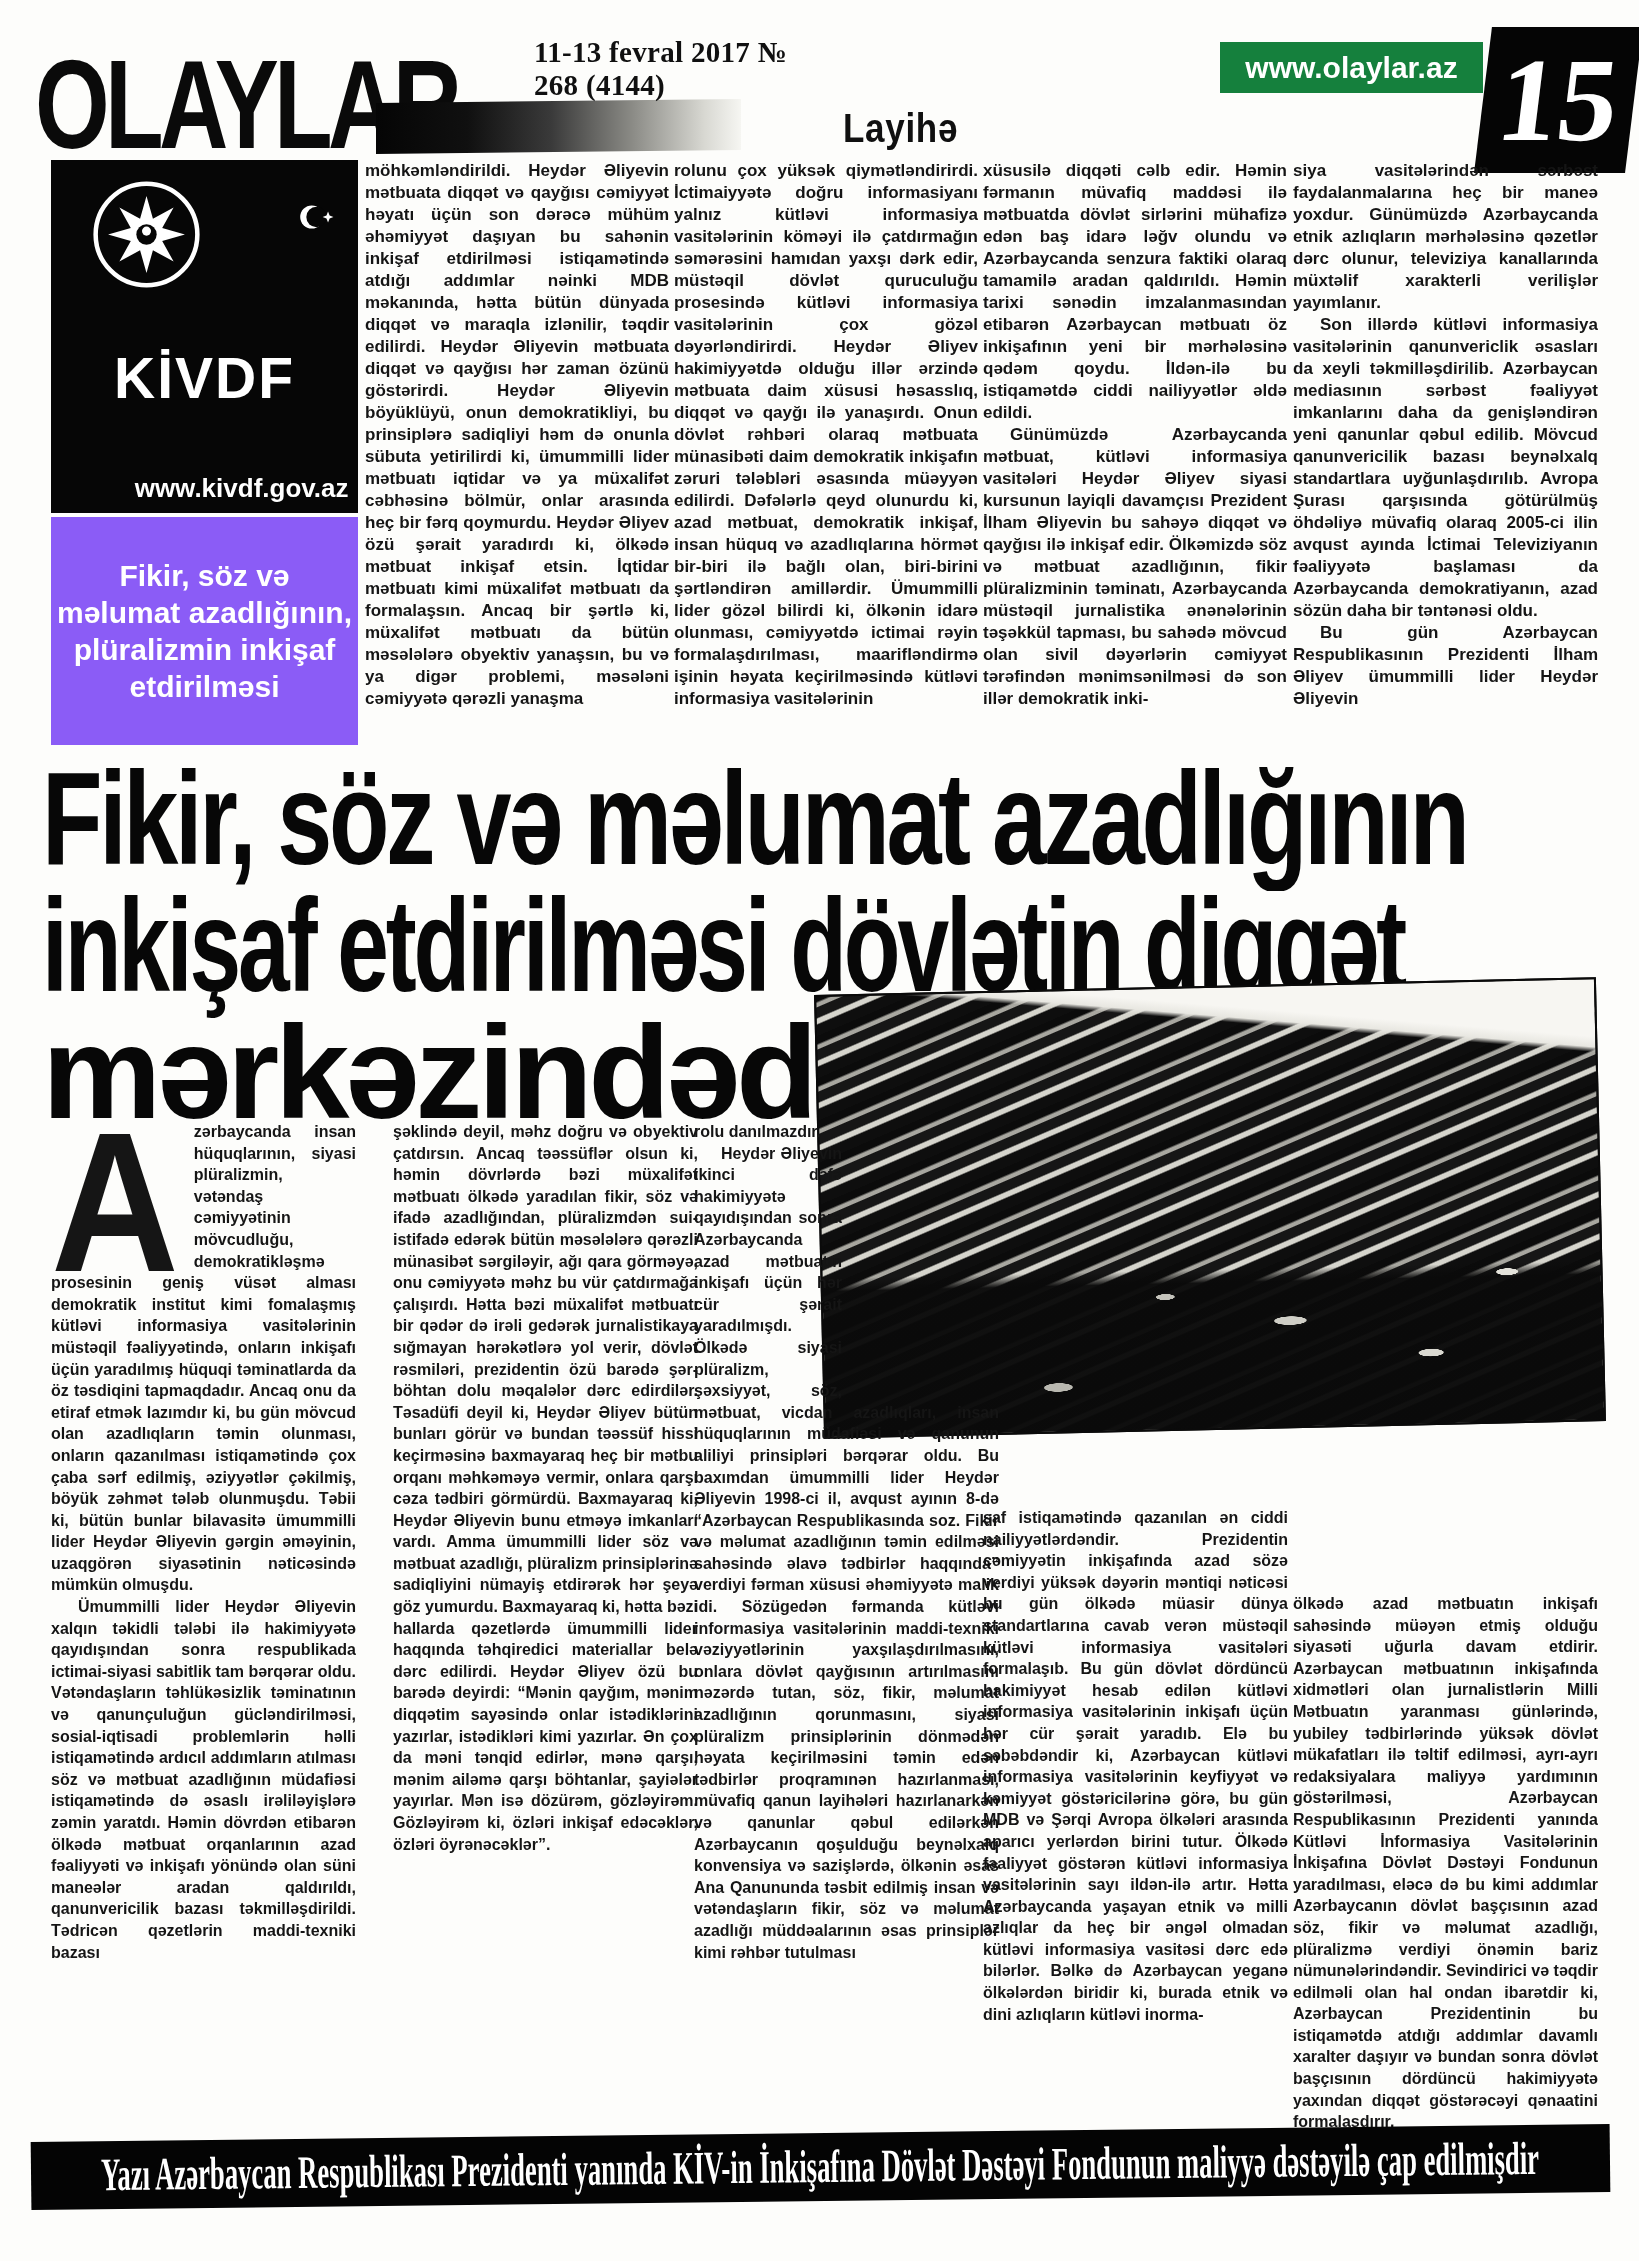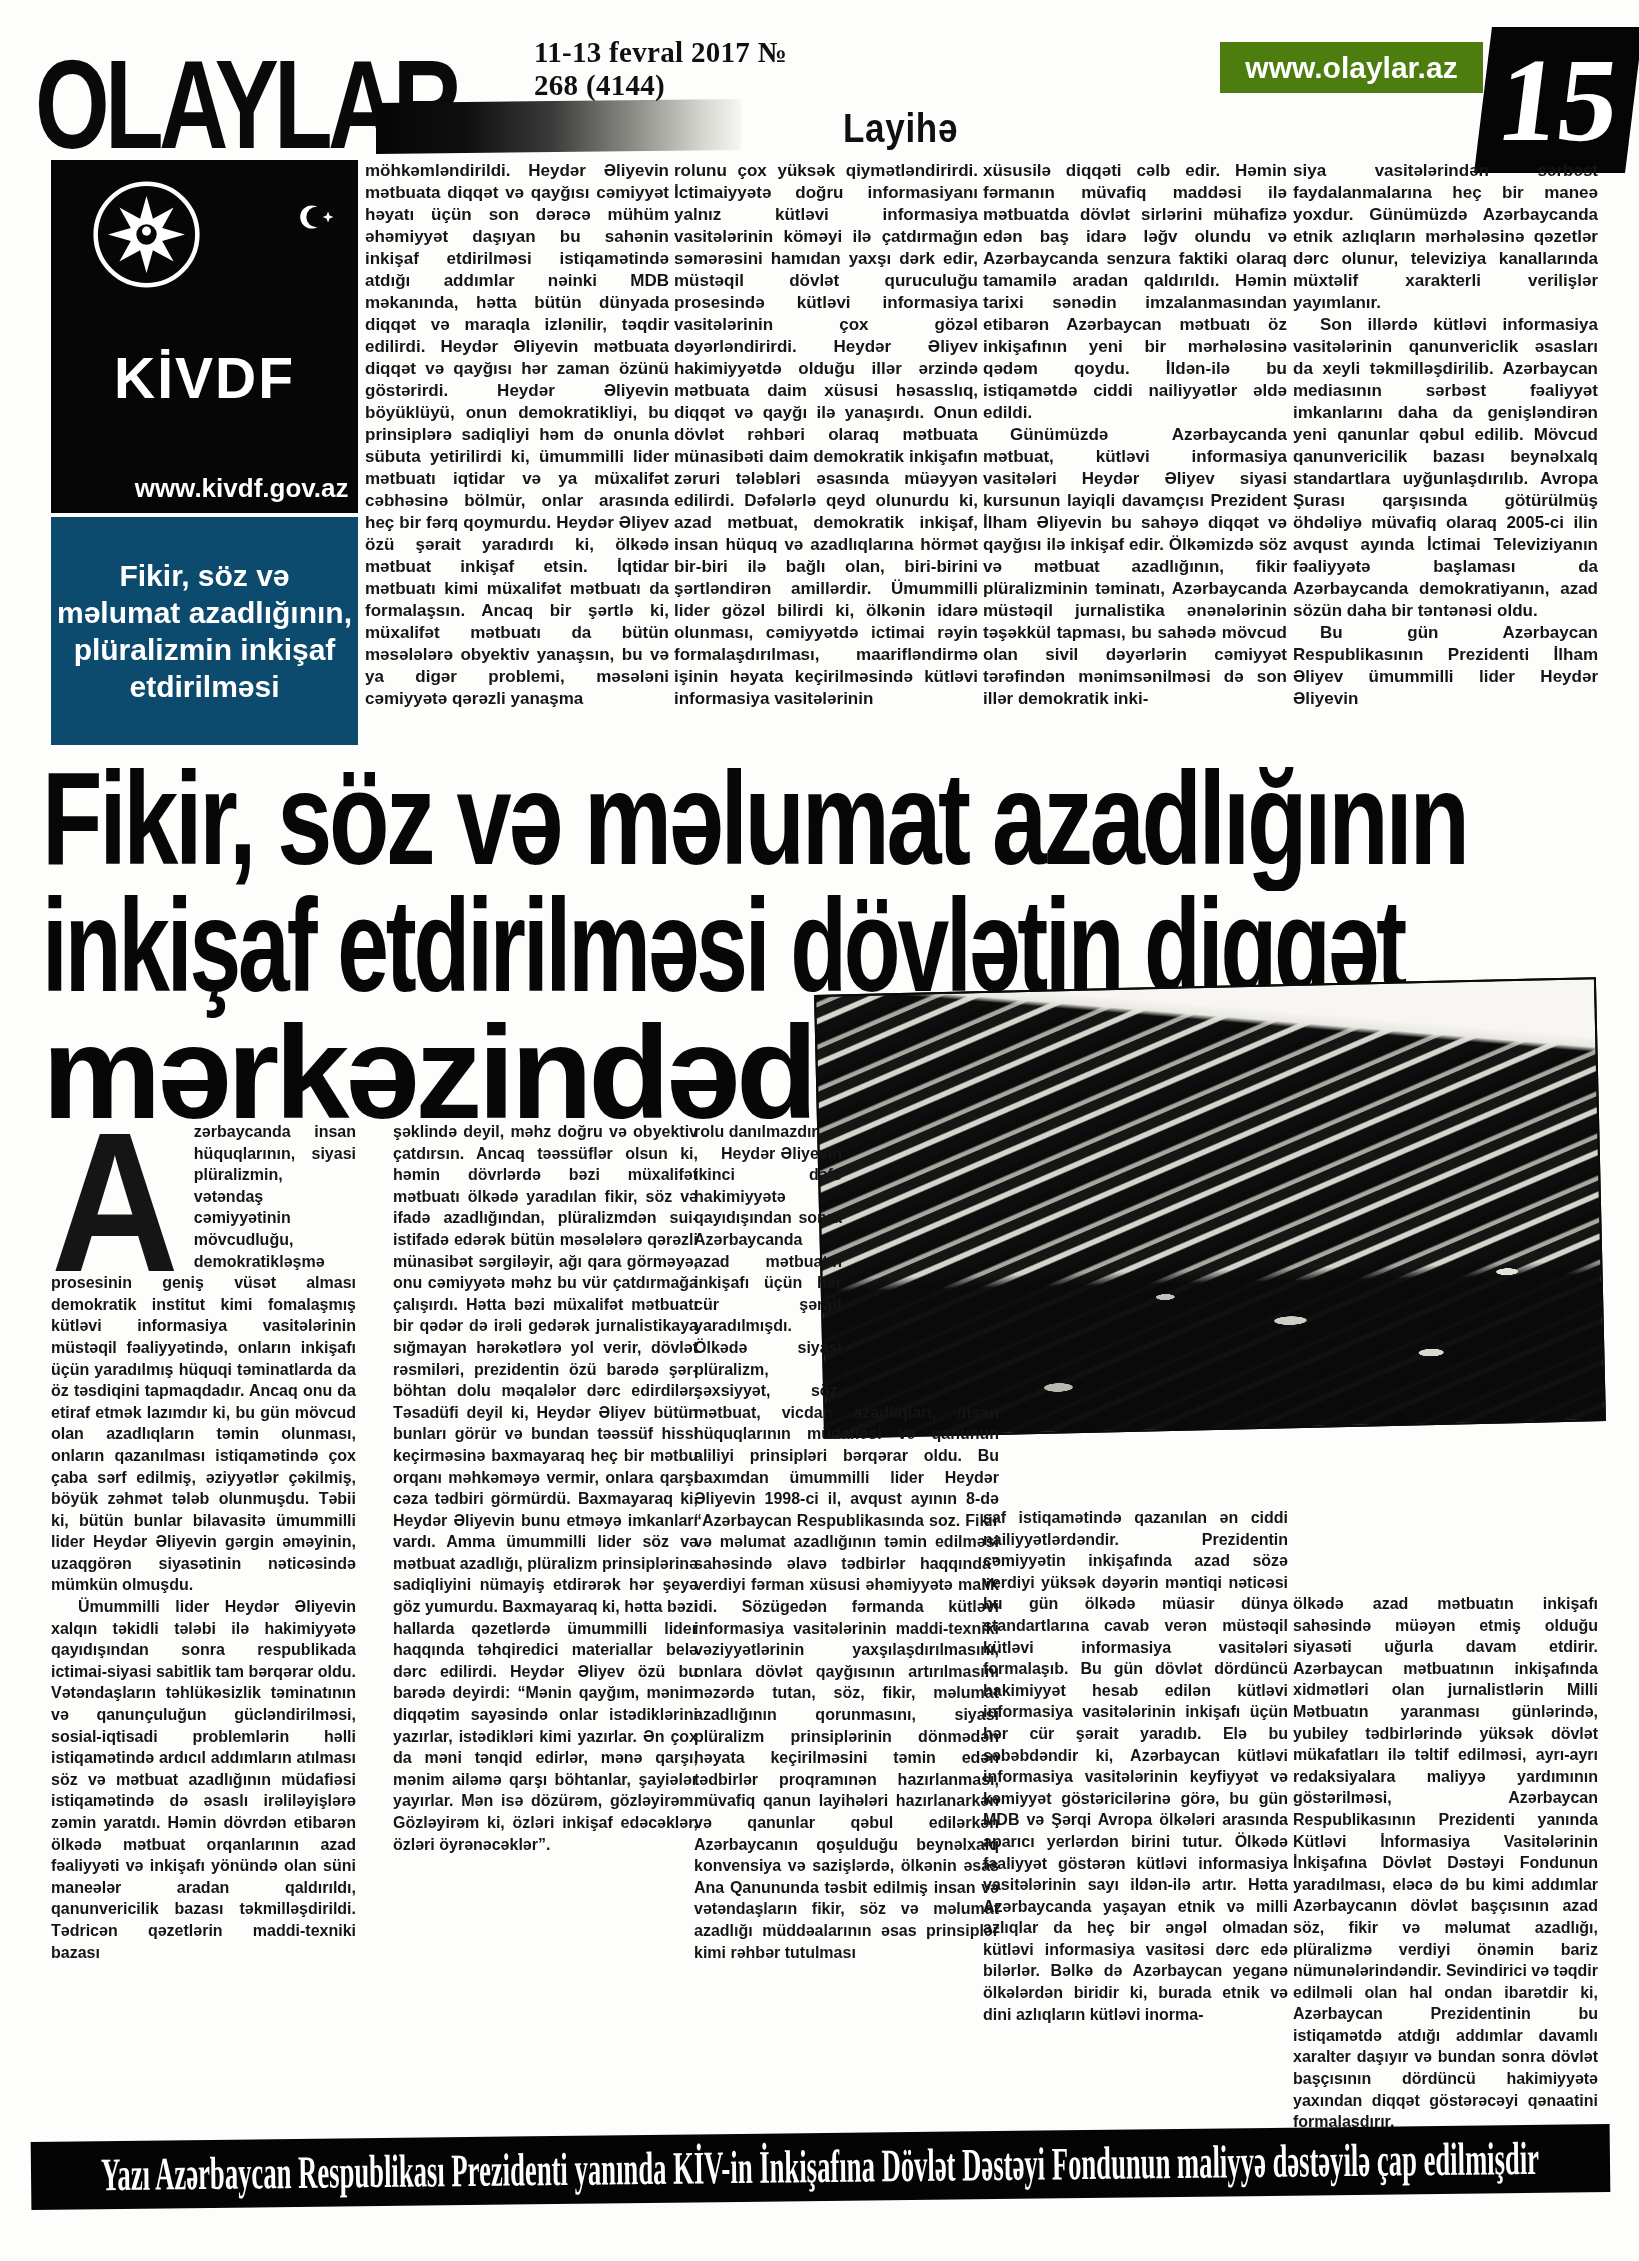--- a/index.html
+++ b/index.html
@@ -10,36 +10,36 @@
   
   .masthead{left:35px;top:32px;font-size:96px;font-weight:900;letter-spacing:-4.7px;
             transform:scaleY(1.32);transform-origin:top left;color:#0a0a0a;}
   .streak{left:376px;top:101px;width:365px;height:51px;
           background:linear-gradient(90deg,#050505 0%,#101010 25%,#3a3a3a 48%,#8a8a85 70%,#d8d8d2 90%,#f6f6f2 100%);
           transform:skewY(-0.6deg);}
   .issue-date{left:534px;top:36px;width:301px;text-align:left;font-family:"Liberation Serif",serif;
               font-weight:700;font-size:29px;letter-spacing:0.3px;}
   .section-label{left:843px;top:105px;font-size:35px;font-weight:900;letter-spacing:0.7px;
                  transform:scaleY(1.15);transform-origin:top left;}
-  .urlbox{left:1220px;top:42px;width:263px;height:51px;background:#4d7c0f;color:#fff;
+  .urlbox{left:1220px;top:42px;width:263px;height:51px;background:#15803d;color:#fff;
           display:flex;align-items:center;justify-content:center;font-weight:700;font-size:30px;}
   .pagenum{left:1483px;top:27px;width:151px;height:146px;background:#050505;transform:skewX(-7deg);
            display:flex;align-items:center;justify-content:center;color:#fff;
            font-family:"Liberation Serif",serif;font-weight:700;font-size:119px;}
 
   
   .adbox1{left:51px;top:160px;width:307px;height:353px;background:#060606;color:#fff;overflow:hidden;}
   .emblem{position:absolute;left:39px;top:17.6px;width:113px;height:113px;}
   .crescent{position:absolute;right:19px;top:38px;width:45px;height:38px;}
   .orglines{position:absolute;left:0;top:140px;width:100%;text-align:center;
             font-size:13px;font-weight:700;line-height:1.32;}
   .kivdf-big{position:absolute;left:0;top:190px;width:100%;text-align:center;
              font-size:57px;font-weight:700;letter-spacing:2px;line-height:1;}
   .kivdf-url{position:absolute;right:9.5px;bottom:9.5px;font-size:26px;font-weight:700;}
-  .adbox2{left:51px;top:517px;width:307px;height:228px;background:#0c4a6e;color:#fff;
+  .adbox2{left:51px;top:517px;width:307px;height:228px;background:#8b5cf6;color:#fff;
           display:flex;align-items:center;justify-content:center;text-align:center;
           font-size:30px;font-weight:700;line-height:1.24;padding:0 4px;box-sizing:border-box;}
 
   
   .col{position:absolute;text-align:justify;overflow:hidden;color:#151515;}
   .topcol{top:160px;height:579px;width:304px;font-size:17px;line-height:22px;font-weight:700;}
   .t1{left:365px;} .t2{left:674px;} .t3{left:983px;} .t4{left:1293px;width:305px;}
   .col p{margin:0;}
   .col p.ind{text-indent:27px;}
 

